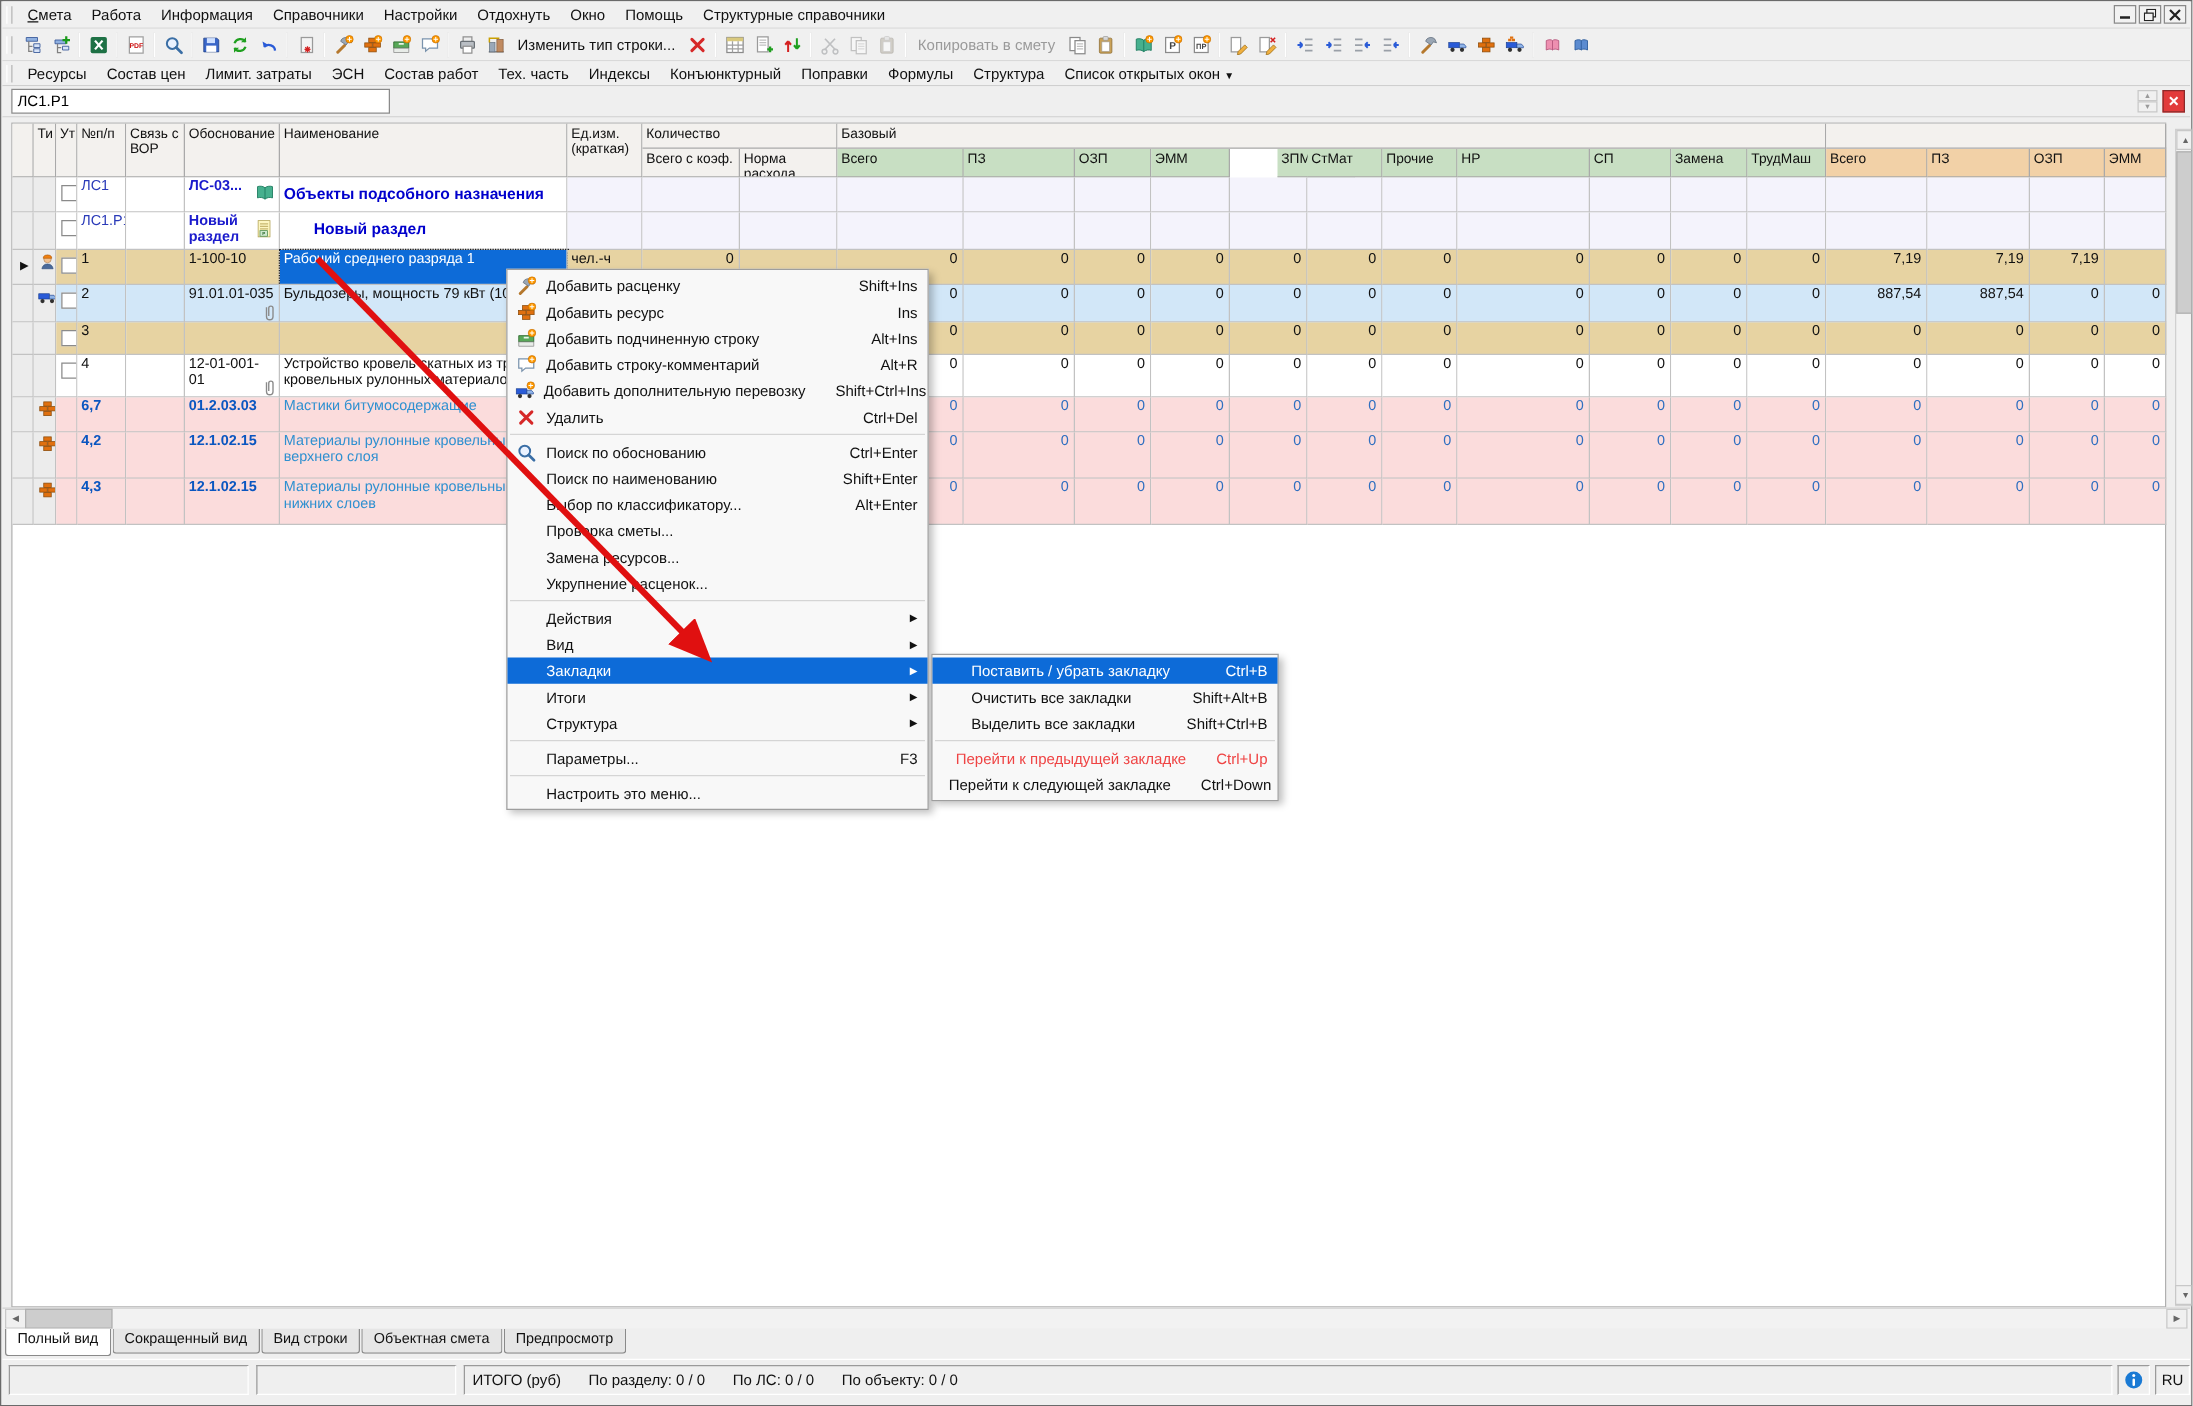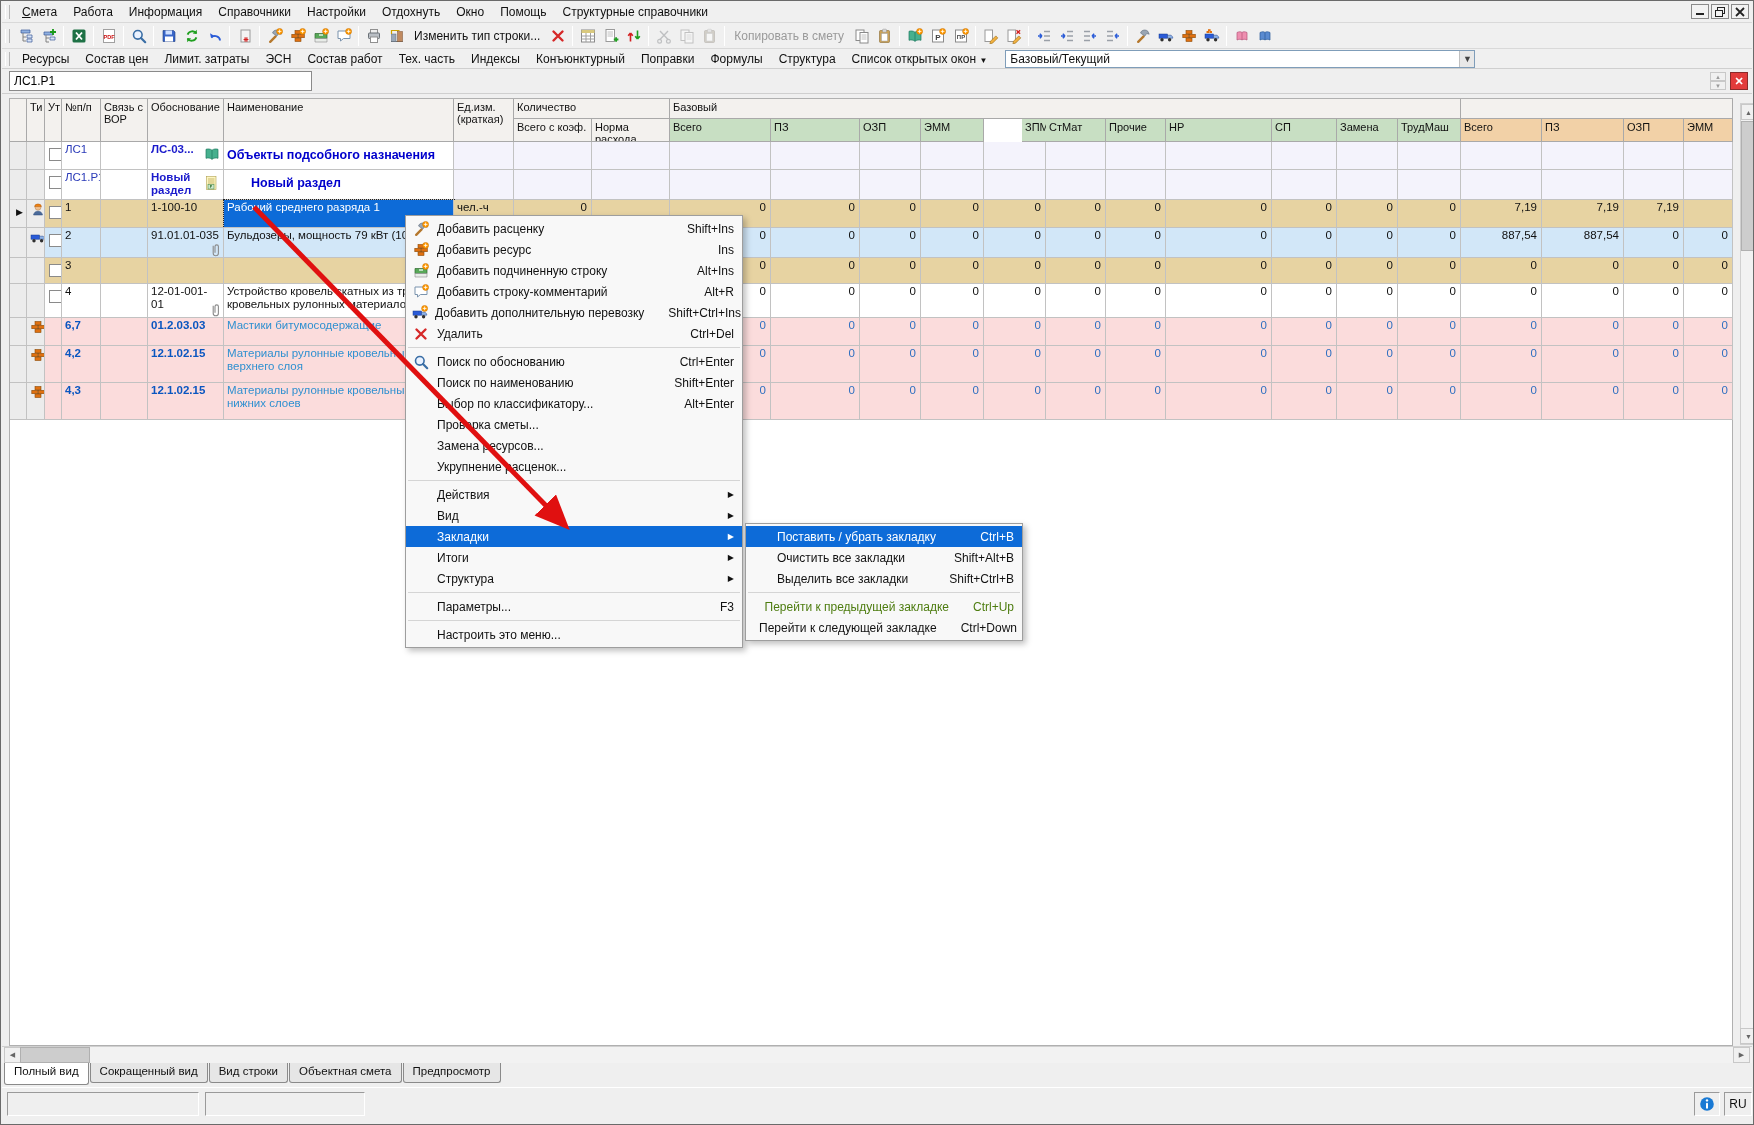--- a/index.html
+++ b/index.html
@@ -103,21 +103,21 @@
   .stx{margin-right:22px;white-space:nowrap}
   
   .menu{position:absolute;background:#f8f8f8;border:1px solid #9e9e9e;box-shadow:3px 3px 6px rgba(0,0,0,.25);
         padding:2px 0;z-index:45}
   .mi{height:21px;display:flex;align-items:center;padding:0 8px 0 6px}
   .mi .mic{width:18px;display:inline-flex;justify-content:center}
   .mi .mil{margin-left:7px;white-space:nowrap}
   .mi .msc{margin-left:auto;padding-left:24px;white-space:nowrap}
   .mi .mar{margin-left:auto;font-size:8px;padding-left:10px}
   .mi.hl{background:var(--sel)} .mi.hl .mil,.mi.hl .msc,.mi.hl .mar{color:#fff}
-  .mi.dis .mil,.mi.dis .msc{color:#4d7c0f}
+  .mi.dis .mil,.mi.dis .msc{color:#ef4444}
   .msep{height:1px;background:#d5d5d5;margin:3px 2px}
   .submenu{z-index:50}
   .arrowsvg{position:absolute;left:0;top:0;z-index:60;pointer-events:none}
 </style>
 </head>
 <body>
 
 <div id="app">
   <div class="menubar">
     <span class="grip"></span>
@@ -539,24 +539,20 @@
         <span class="pbtn">ЭСН</span>
         <span class="pbtn">Состав работ</span>
         <span class="pbtn">Тех. часть</span>
         <span class="pbtn">Индексы</span>
         <span class="pbtn">Конъюнктурный</span>
         <span class="pbtn">Поправки</span>
         <span class="pbtn">Формулы</span>
         <span class="pbtn">Структура</span>
         <span class="pbtn">Список открытых окон <span style="font-size:8px">▼</span></span>
       </div>
-    <div class="combo">
-      <span>Базовый/Текущий</span>
-      <span class="combo-btn">▼</span>
-    </div>
   </div>
 
   <div class="refrow">
     <input class="refinput" value="ЛС1.Р1" style="">
     <span class="spinner">
       <span class="spb">▲</span>
       <span class="spb">▼</span>
     </span>
     <span class="closebtn">✕</span>
   </div>
@@ -958,20 +954,26 @@
       <span class="tab active">Полный вид</span>
       <span class="tab">Сокращенный вид</span>
       <span class="tab">Вид строки</span>
       <span class="tab">Объектная смета</span>
       <span class="tab">Предпросмотр</span>
     </div>
 
   <div class="statusbar">
     <div class="spanel" style="left:5px;width:192px"></div>
     <div class="spanel" style="left:203px;width:160px"></div>
+    <div class="spanel" style="left:369px;width:1319px;padding-left:6px">
+      <span class="stx">ИТОГО (руб)</span>
+      <span class="stx">По разделу: 0 / 0</span>
+      <span class="stx">По ЛС: 0 / 0</span>
+      <span class="stx">По объекту: 0 / 0</span>
+    </div>
     <div class="spanel" style="left:1692px;width:26px;justify-content:center">
         <span class="ic" id="infoIcon">
           <svg viewBox="0 0 16 16" width="16" height="16">
             <circle cx="8" cy="8" r="6.8" fill="#1a7ad4"></circle>
             <rect x="7" y="6.8" width="2" height="6" rx="1" fill="#fff"></rect>
             <circle cx="8" cy="4.4" r="1.2" fill="#fff"></circle>
           </svg>
         </span>
       </div>
     <div class="spanel" style="left:1722px;width:28px;justify-content:center">

